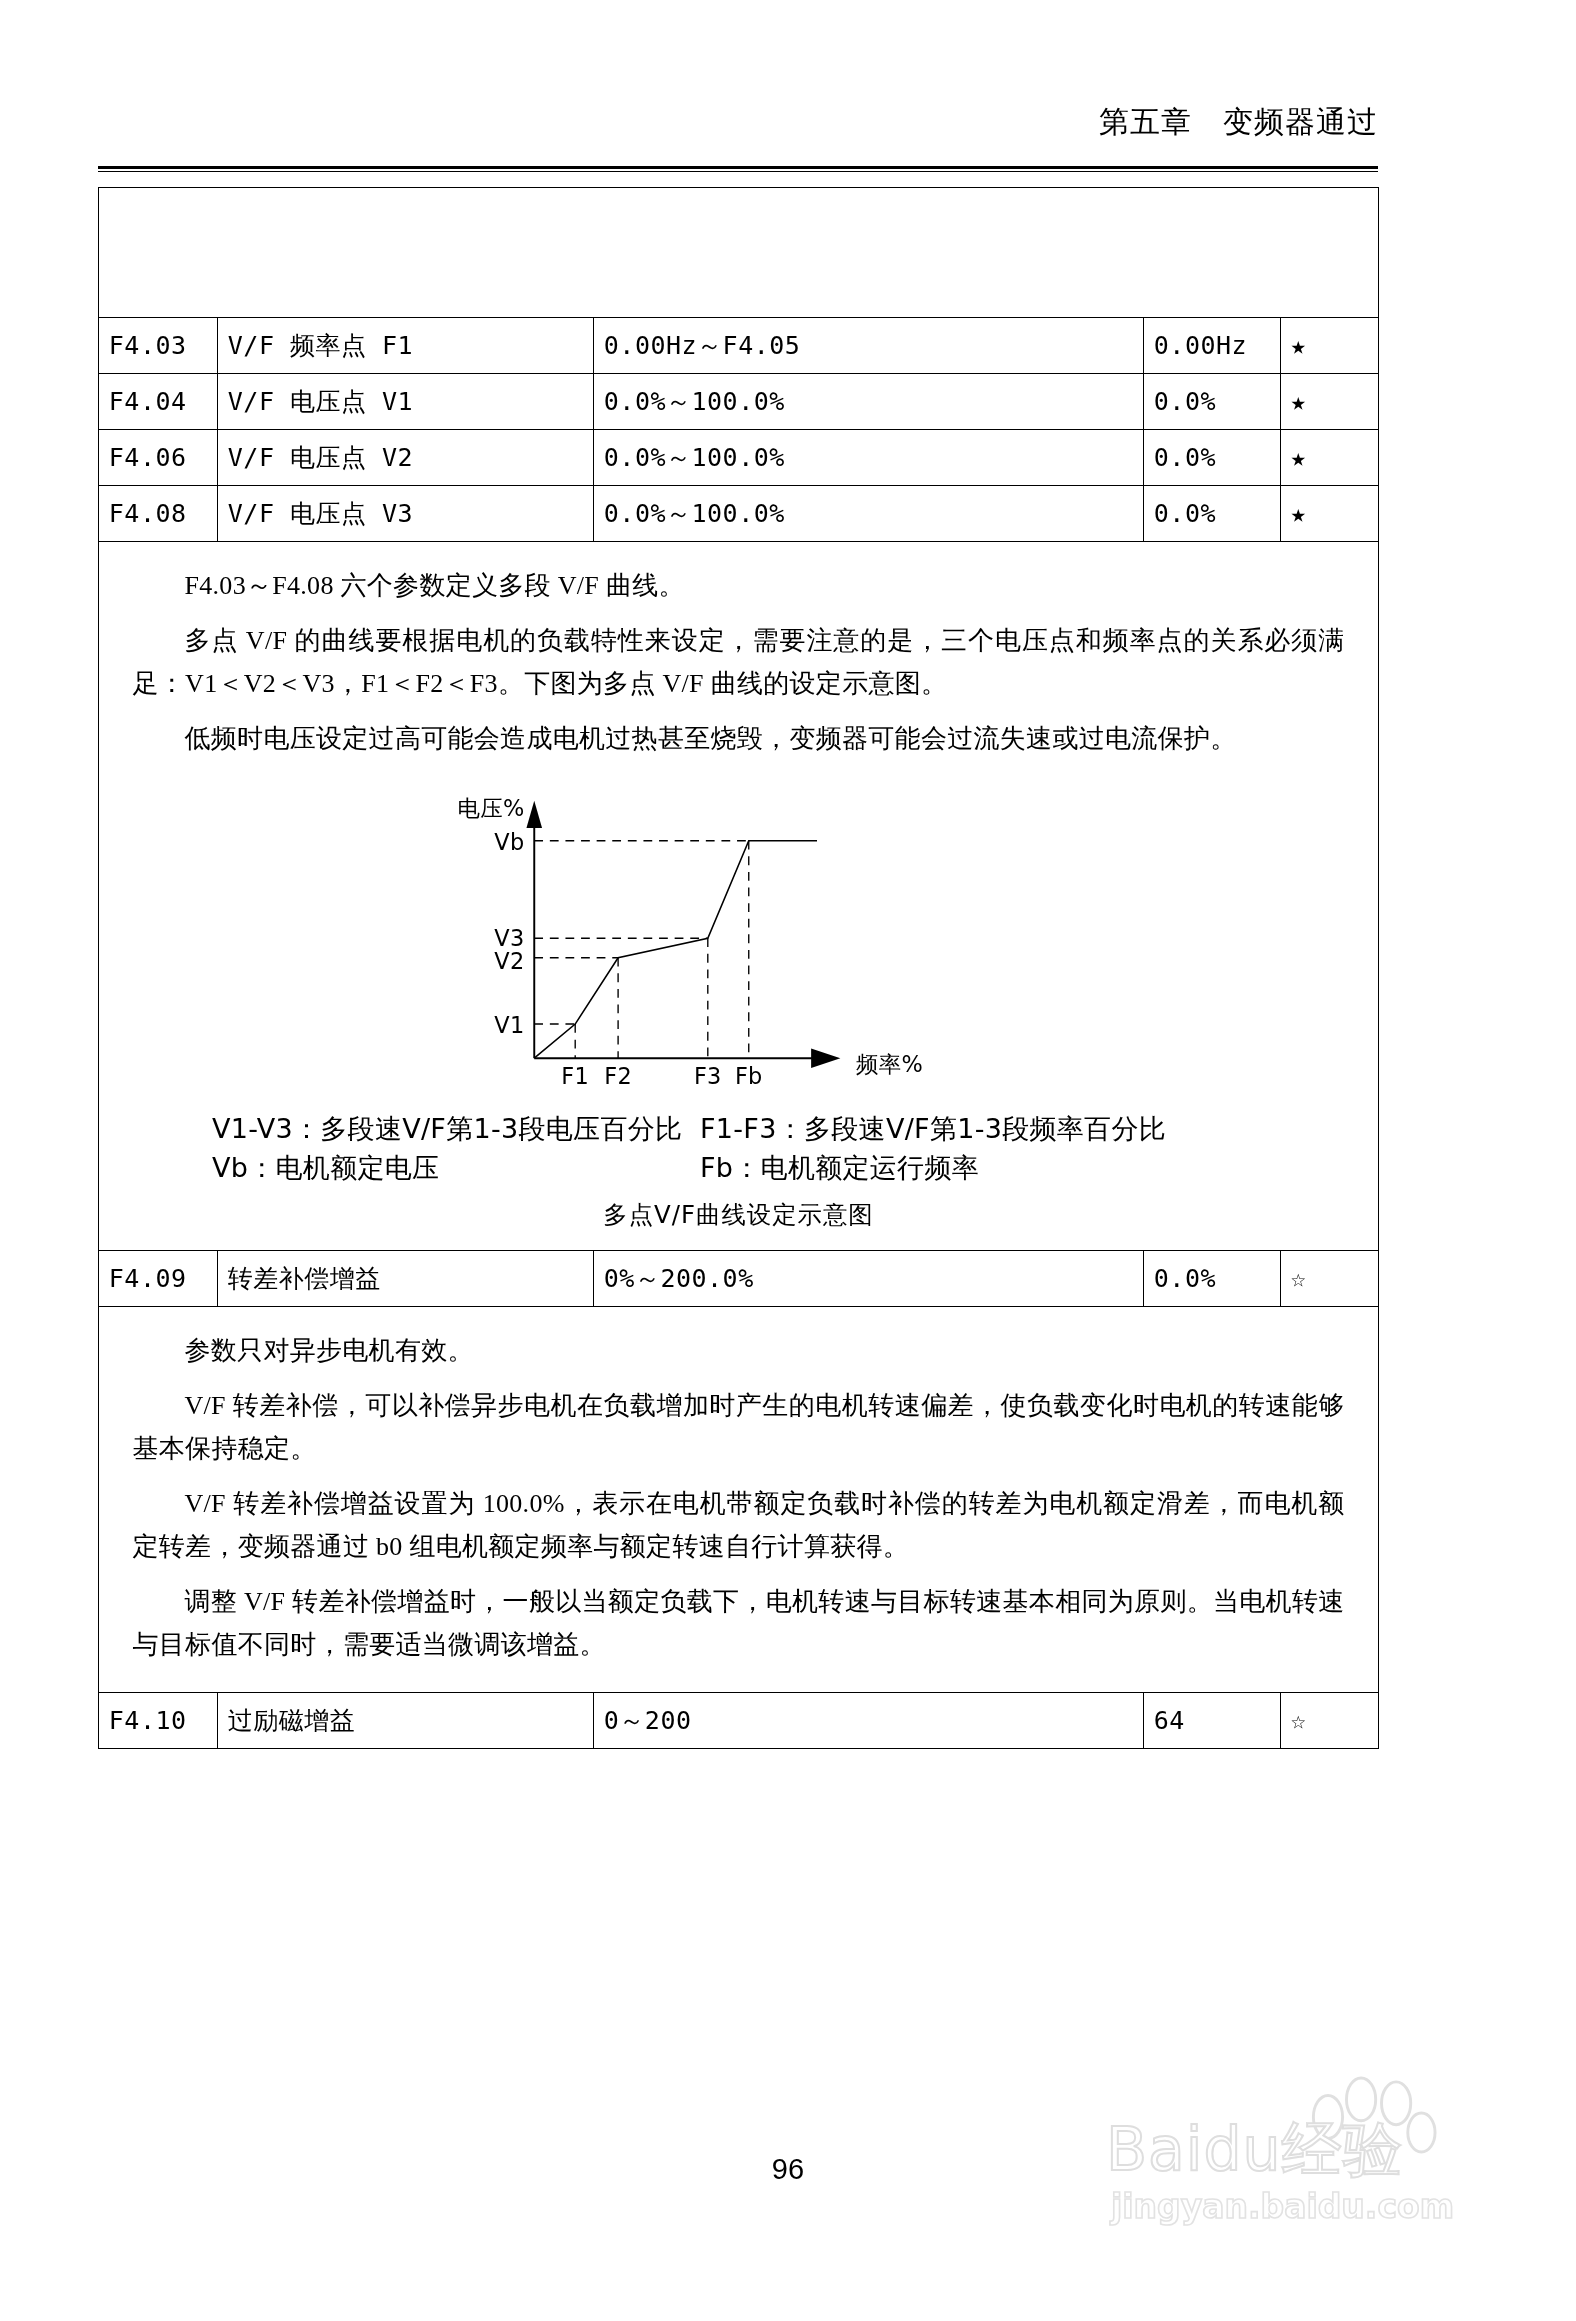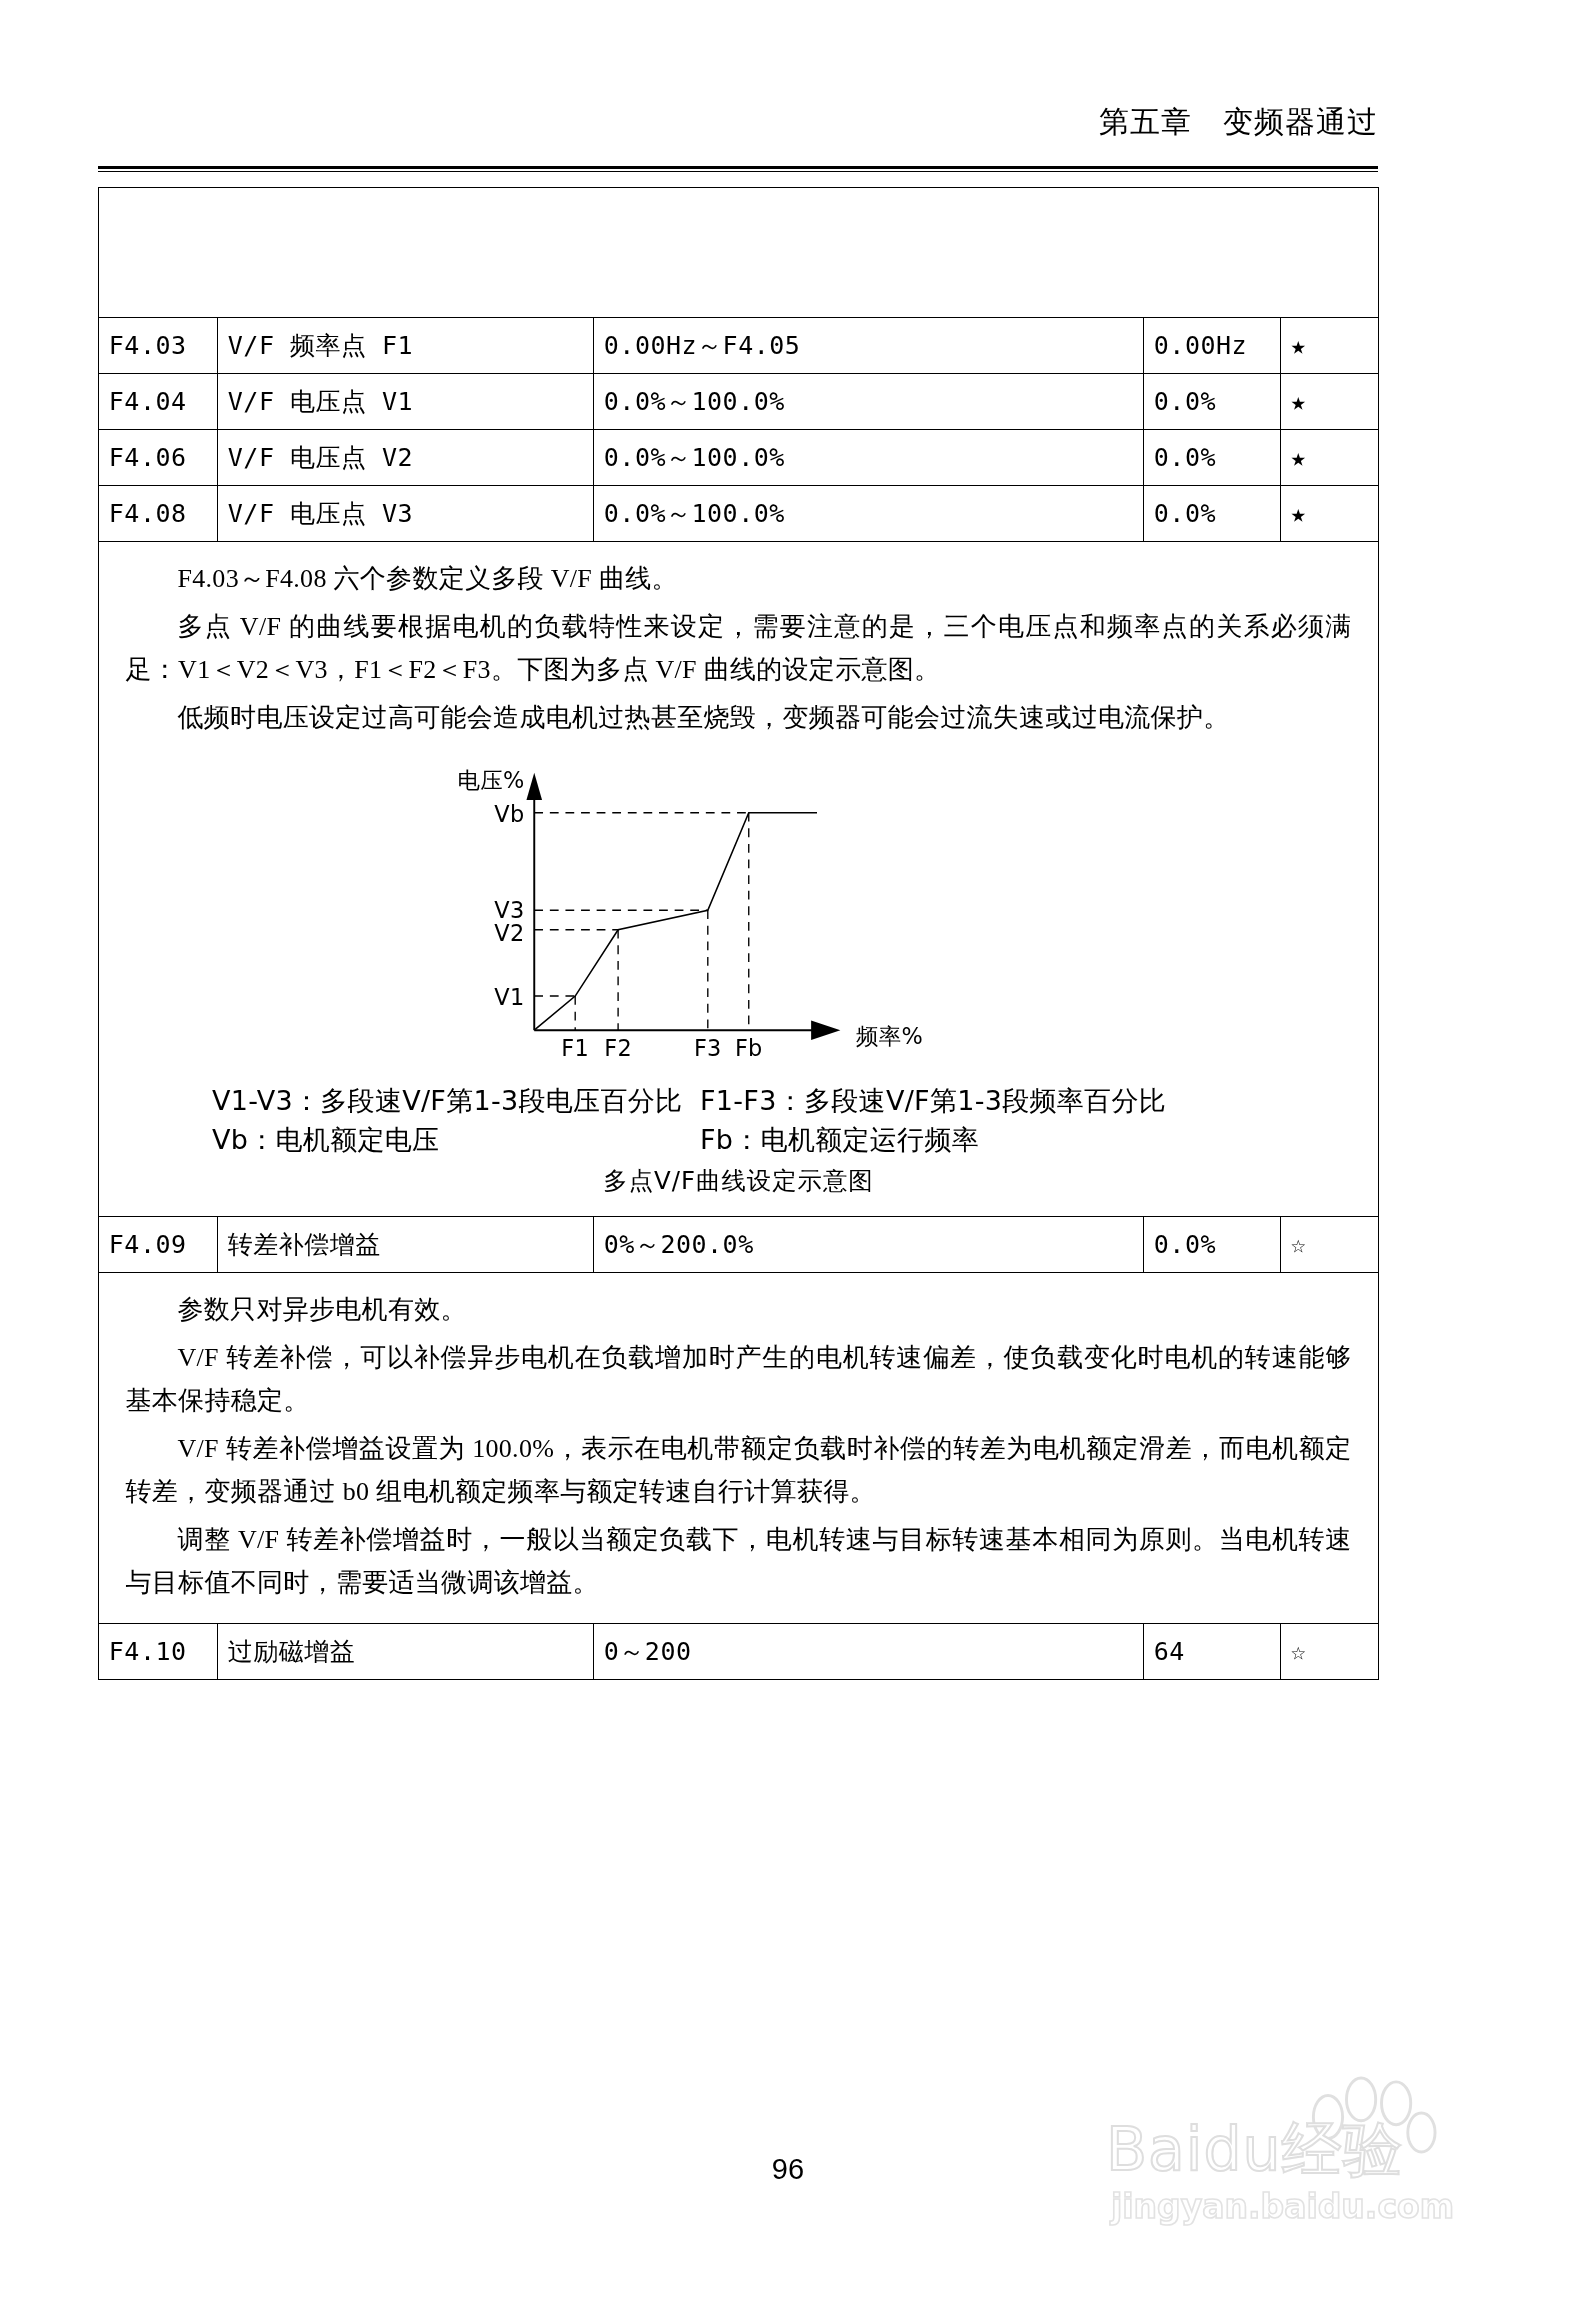--- a/index.html
+++ b/index.html
@@ -87,21 +87,21 @@
   .prose td {
     font-family: "Liberation Serif", "DejaVu Serif", serif;
     font-size: 26px;
     line-height: 43px;
     padding: 9.8px 21.5px 13.7px 21.5px;
     height: auto;
     letter-spacing: 0.3px;
     text-align: justify;
   }
   .prose p {
-    margin: 5px;
+    margin: 12px;
     text-indent: 2em;
   }
 
   
   .figure-wrap {
     position: relative;
     width: 100%;
     padding-top: 15.6px;
   }
   .figure-svg { display: block; margin: 0 auto; }
@@ -113,21 +113,21 @@
     font-size: 27px;
     line-height: 39px;
   }
   .legend-row { display: flex; }
   .legend-col-a { width: 488px; }
   .legend-col-b { width: 546px; }
   .fig-caption {
     text-align: center;
     font-family: "DejaVu Sans", "Liberation Sans", sans-serif;
     font-size: 24.4px;
-    margin-top: 0;
+    margin-top: 6px;
     letter-spacing: 1px;
   }
 
   
   .pageno {
     position: absolute;
     left: 0;
     top: 2153px;
     width: 1576px;
     text-align: center;

